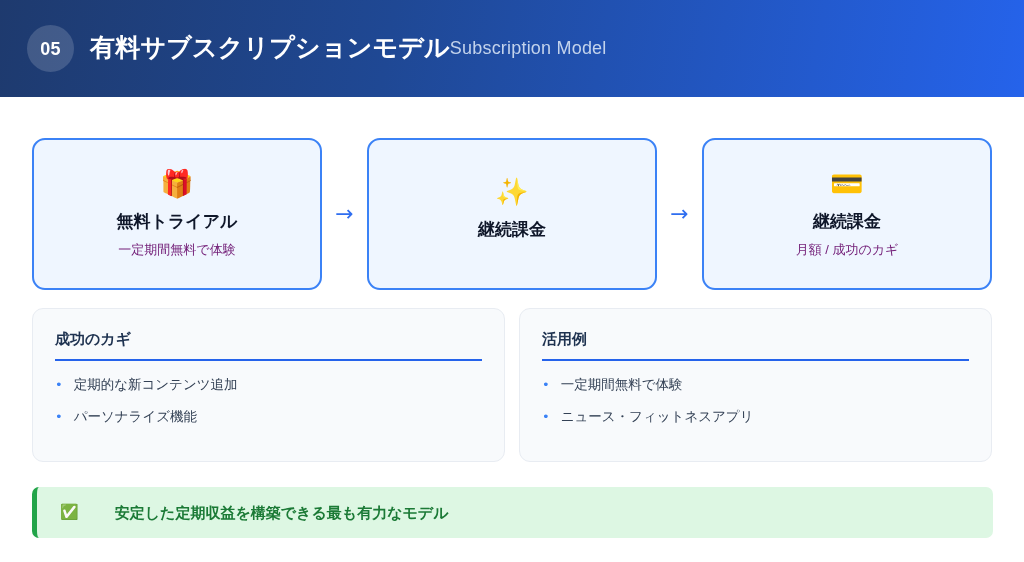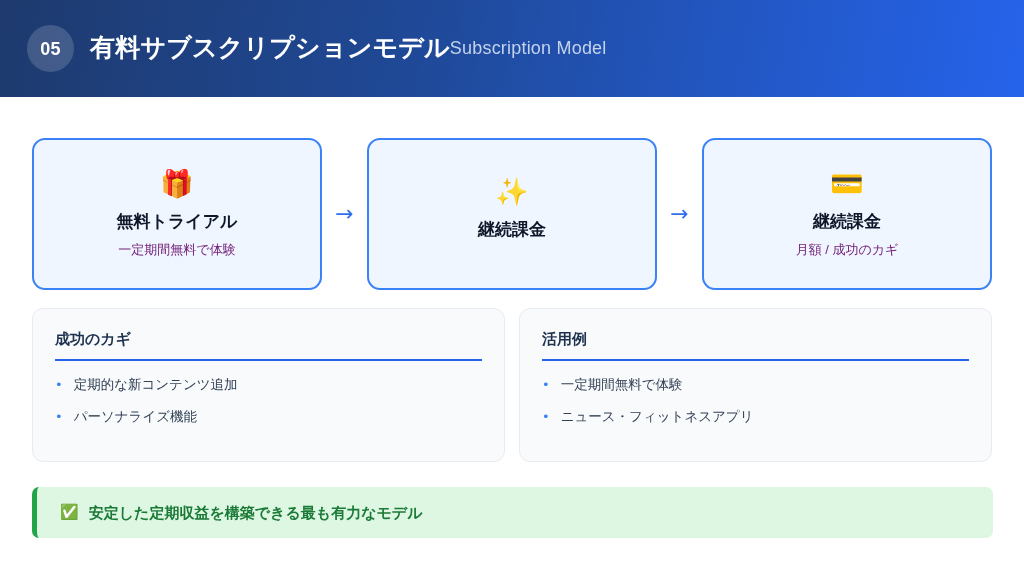--- a/index.html
+++ b/index.html
@@ -200,20 +200,21 @@
     font-size: 15px;
     line-height: 1;
     margin-right: 10px;
     font-family: "DejaVu Sans", sans-serif;
   }
   .banner-text {
     font-size: 15px;
     font-weight: bold;
     color: #1b7a36;
     line-height: 1.3;
+    margin-left: 26px;
   }
 </style>
 </head>
 <body>
 
 <div class="slide">
 
   <div class="header">
     <div class="badge">
       <span class="badge-num">05</span>

